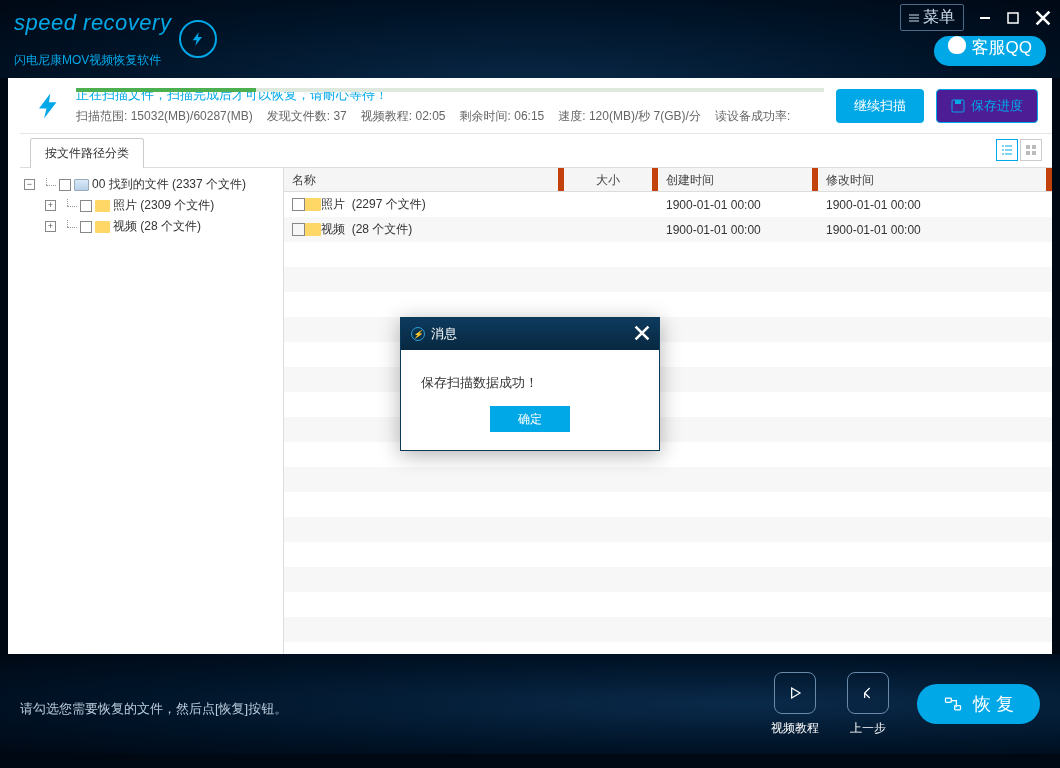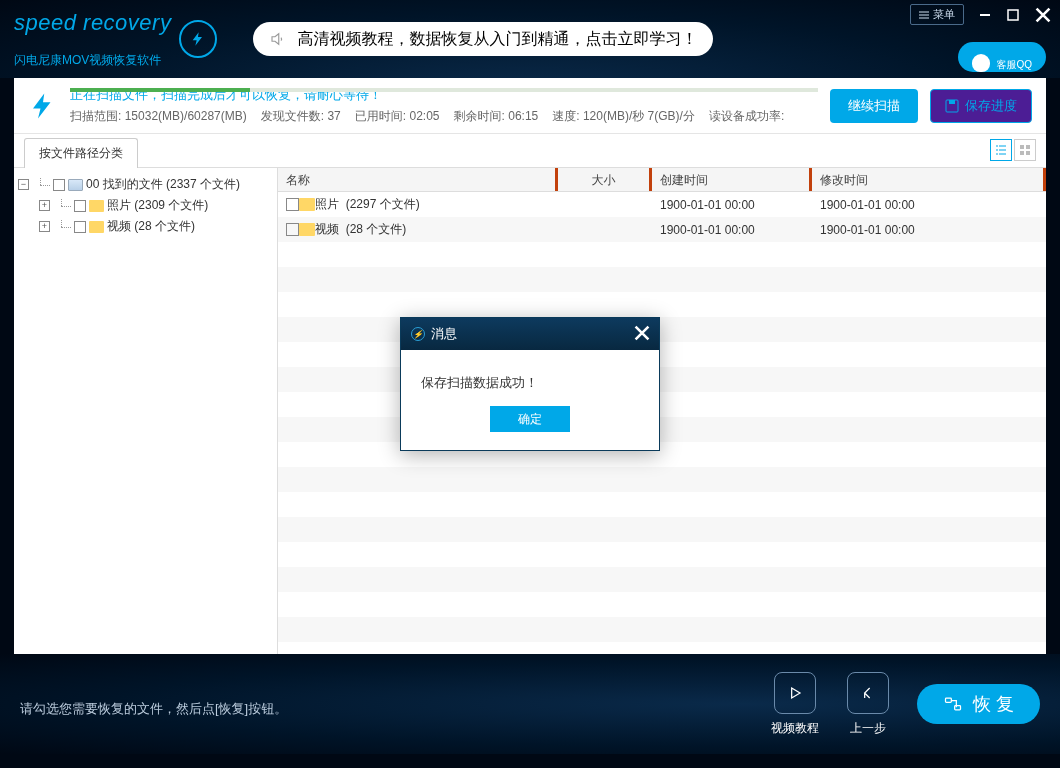--- a/index.html
+++ b/index.html
@@ -10,28 +10,28 @@
 .logo-area { display: flex; flex-direction: column; }
 .logo-text { font-size: 22px; font-style: italic; font-weight: 400; color: #00a8e8; letter-spacing: 0.5px; }
 .logo-sub { font-size: 12px; color: #00a8e8; margin-top: 16px; }
 .logo-badge { width: 38px; height: 38px; border: 2px solid #00a8e8; border-radius: 50%; display: flex; align-items: center; justify-content: center; margin-left: 8px; }
 .logo-bolt { width: 16px; height: 22px; }
 
 .promo { margin-left: 36px; background: #fff; border-radius: 18px; height: 34px; display: flex; align-items: center; padding: 0 16px; gap: 10px; }
 .promo-icon { width: 18px; height: 18px; color: #999; }
 
 .win-controls { position: absolute; top: 4px; right: 8px; display: flex; align-items: center; gap: 14px; }
-.menu-btn { border: 1px solid #4a6a8a; color: #cde; font-size: 11px; padding: 2px 8px; border-radius: 2px; display: flex; align-items: center; gap: 4px; }
+.menu-btn { border: 1px solid #4a6a8a; color: #cde; font-size: 16px; padding: 2px 8px; border-radius: 2px; display: flex; align-items: center; gap: 4px; }
 .win-icon { width: 14px; height: 14px; color: #fff; cursor: pointer; }
 
-.qq-btn { position: absolute; right: 14px; top: 42px; background: #00a8e8; color: #fff; border-radius: 16px; height: 30px; padding: 0 14px; display: flex; align-items: flex-end; gap: 6px; font-size: 10px; }
+.qq-btn { position: absolute; right: 14px; top: 36px; background: #00a8e8; color: #fff; border-radius: 16px; height: 30px; padding: 0 14px; display: flex; align-items: flex-start; gap: 6px; font-size: 17px; }
 .qq-icon { width: 18px; height: 18px; background: #fff; border-radius: 50% 50% 45% 45%; position: relative; }
 
 
-.main-panel { background: #fff; margin: 0 14px; height: 576px; display: flex; flex-direction: column; }
+.main-panel { background: #fff; margin: 0 8px; height: 576px; display: flex; flex-direction: column; padding-left: 12px; }
 
 .scan-status { height: 56px; display: flex; align-items: center; padding: 0 14px; gap: 12px; border-bottom: 1px solid #e5e5e5; }
 .scan-icon { width: 30px; height: 30px; color: #00a8e8; }
 .scan-info { flex: 1; }
 .scan-msg { font-size: 13px; color: #00a8e8; margin-bottom: 4px; }
 .scan-details { font-size: 12px; color: #666; display: flex; gap: 14px; position: relative; }
 .progress-bar { position: absolute; top: -20px; left: 0; right: 0; height: 4px; background: #dfe8dc; }
 .progress-fill { height: 100%; width: 24%; background: #4caf50; }
 .btn-primary { background: #00a8e8; color: #fff; border: none; border-radius: 4px; height: 34px; padding: 0 18px; font-size: 13px; cursor: pointer; }
 .btn-outline { background: #4c1d95; color: #00a8e8; border: 1px solid #00a8e8; border-radius: 4px; height: 34px; padding: 0 14px; font-size: 13px; cursor: pointer; display: flex; align-items: center; gap: 6px; }
@@ -50,21 +50,21 @@
 .tree-toggle { width: 11px; height: 11px; border: 1px solid #888; font-size: 9px; line-height: 9px; text-align: center; color: #555; }
 .tree-check { width: 12px; height: 12px; border: 1px solid #888; }
 .tree-folder { width: 15px; height: 12px; background: #ffd766; border-radius: 1px; position: relative; }
 .tree-folder.root { background: linear-gradient(#d8e8f8,#b8d0e8); border: 1px solid #9ab; }
 .tree-connector { width: 18px; height: 14px; position: relative; }
 .tree-connector::before { content: ""; position: absolute; left: 8px; top: 0; bottom: 50%; border-left: 1px dotted #999; }
 .tree-connector::after { content: ""; position: absolute; left: 8px; right: 0; top: 50%; border-top: 1px dotted #999; }
 
 .file-panel { flex: 1; display: flex; flex-direction: column; }
 .table-header { display: flex; background: #f5f5f5; border-bottom: 1px solid #ddd; height: 24px; font-size: 12px; color: #444; }
-.th { padding: 4px 8px; border-right: 3px solid #c2410c; }
+.th { padding: 4px 8px; border-right: 6px solid #c2410c; }
 .th-name { width: 280px; } .th-size { width: 94px; text-align: center; } .th-created { width: 160px; } .th-modified { flex: 1; }
 .table-body { flex: 1; background: repeating-linear-gradient(#fff 0 25px, #f7f7f7 25px 50px); }
 .tr { display: flex; height: 25px; align-items: center; font-size: 12px; color: #333; }
 .td-name { width: 280px; padding-left: 8px; display: flex; align-items: center; gap: 0; }
 .td-size { width: 94px; } .td-created { width: 160px; padding-left: 8px; } .td-modified { flex: 1; padding-left: 8px; }
 .row-check { width: 13px; height: 13px; border: 1px solid #888; }
 .row-folder { width: 16px; height: 13px; background: #ffd766; border-radius: 1px; }
 
 
 .modal-backdrop { position: absolute; inset: 0; display: flex; align-items: center; justify-content: center; pointer-events: none; }
@@ -91,26 +91,20 @@
 <div class="header">
   <div class="logo-area">
     <span class="logo-text">speed recovery</span>
     <span class="logo-sub">闪电尼康MOV视频恢复软件</span>
   </div>
   <div class="logo-badge">
     <svg class="logo-bolt" viewBox="0 0 24 24">
         <path fill="#00a8e8" d="M13 2L4 14h6l-2 8 10-13h-6l1-7z"></path>
       </svg>
   </div>
-  <div class="promo">
-    <svg class="promo-icon" viewBox="0 0 24 24">
-        <path fill="none" stroke="currentColor" stroke-width="1.5" d="M4 9v6h4l5 4V5L8 9H4zm12 1a3 3 0 010 4"></path>
-      </svg>
-    <span>高清视频教程，数据恢复从入门到精通，点击立即学习！</span>
-  </div>
   <div class="win-controls">
     <div class="menu-btn">
       <svg width="10" height="10" viewBox="0 0 10 10">
           <path stroke="#cde" d="M0 2h10M0 5h10M0 8h10"></path>
         </svg>
       <span>菜单</span>
     </div>
     <svg class="win-icon" viewBox="0 0 14 14">
         <path stroke="#fff" stroke-width="2" d="M2 7h10"></path>
       </svg>
@@ -133,21 +127,21 @@
         <path fill="#00a8e8" d="M13 2L4 14h6l-2 8 10-13h-6l1-7z"></path>
       </svg>
     <div class="scan-info">
       <div class="scan-msg">正在扫描文件，扫描完成后才可以恢复，请耐心等待！</div>
       <div class="scan-details">
         <div class="progress-bar">
             <div class="progress-fill"></div>
           </div>
         <span><span>扫描范围:</span> <span>15032(MB)/60287(MB)</span></span>
         <span><span>发现文件数:</span> <span>37</span></span>
-        <span><span>已用时间:</span> <span>02:05</span></span>
+        <span><span>视频教程:</span> <span>02:05</span></span>
         <span><span>剩余时间:</span> <span>06:15</span></span>
         <span><span>速度:</span> <span>120(MB)/秒  7(GB)/分</span></span>
         <span>读设备成功率:</span>
       </div>
     </div>
     <button class="btn-primary">继续扫描</button>
     <button class="btn-outline">
       <svg class="save-icon" viewBox="0 0 14 14">
           <rect x="1" y="1" width="12" height="12" rx="1" fill="none" stroke="#00a8e8"></rect>
           <rect x="4" y="1" width="6" height="4" fill="#00a8e8"></rect>

